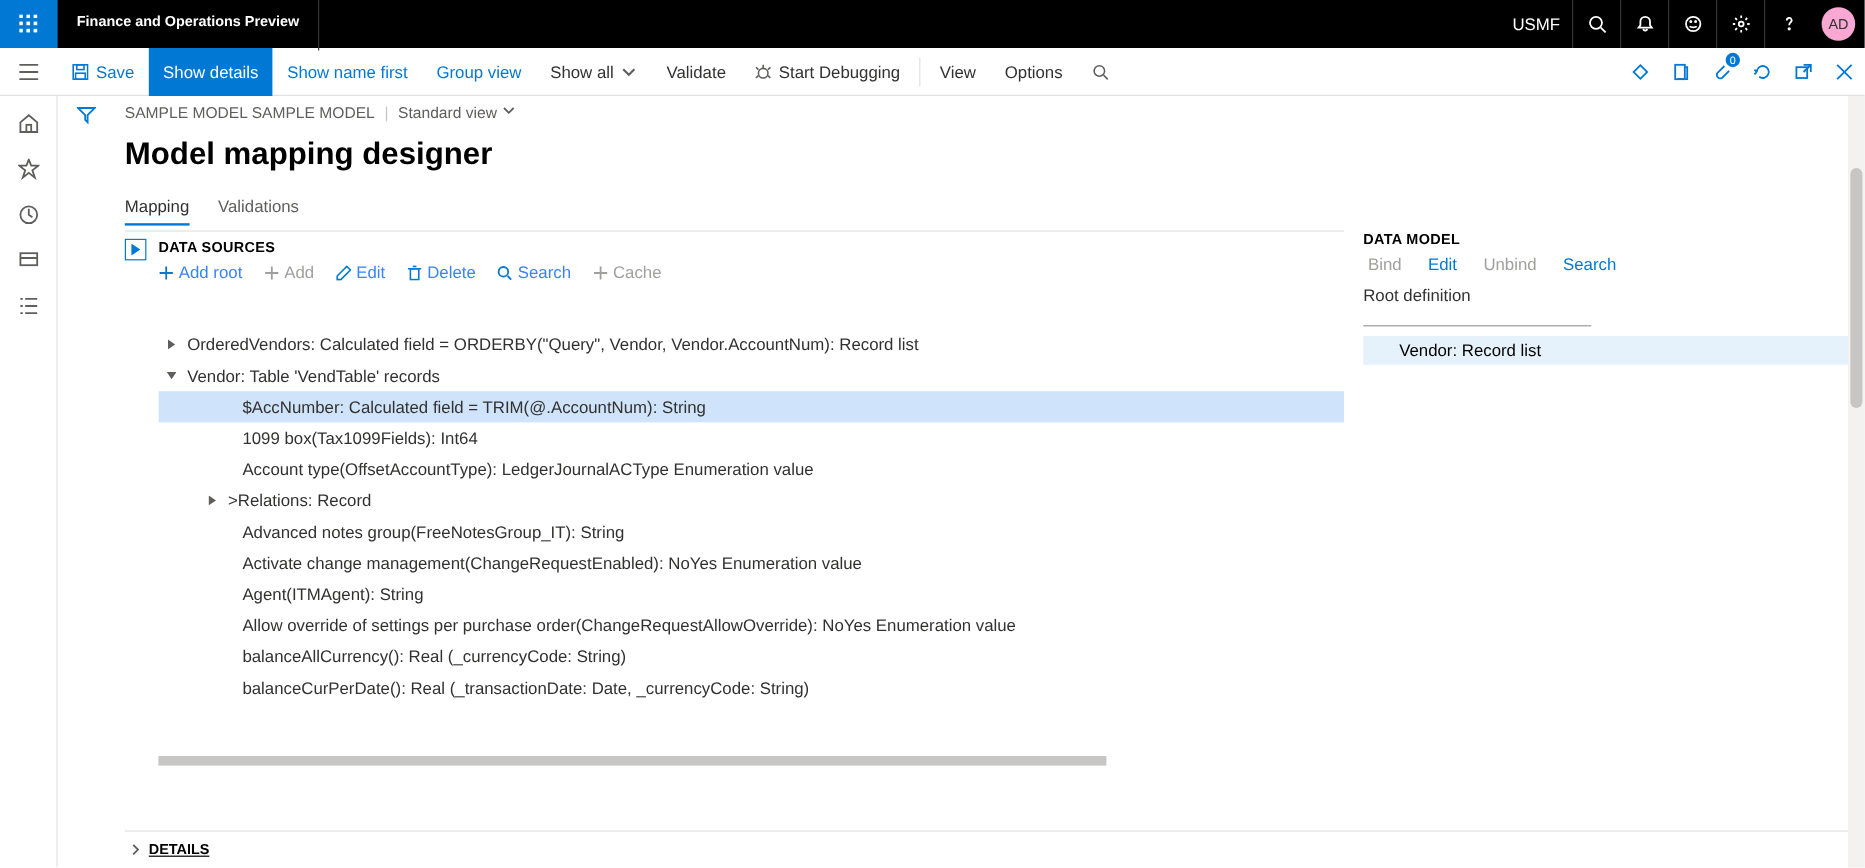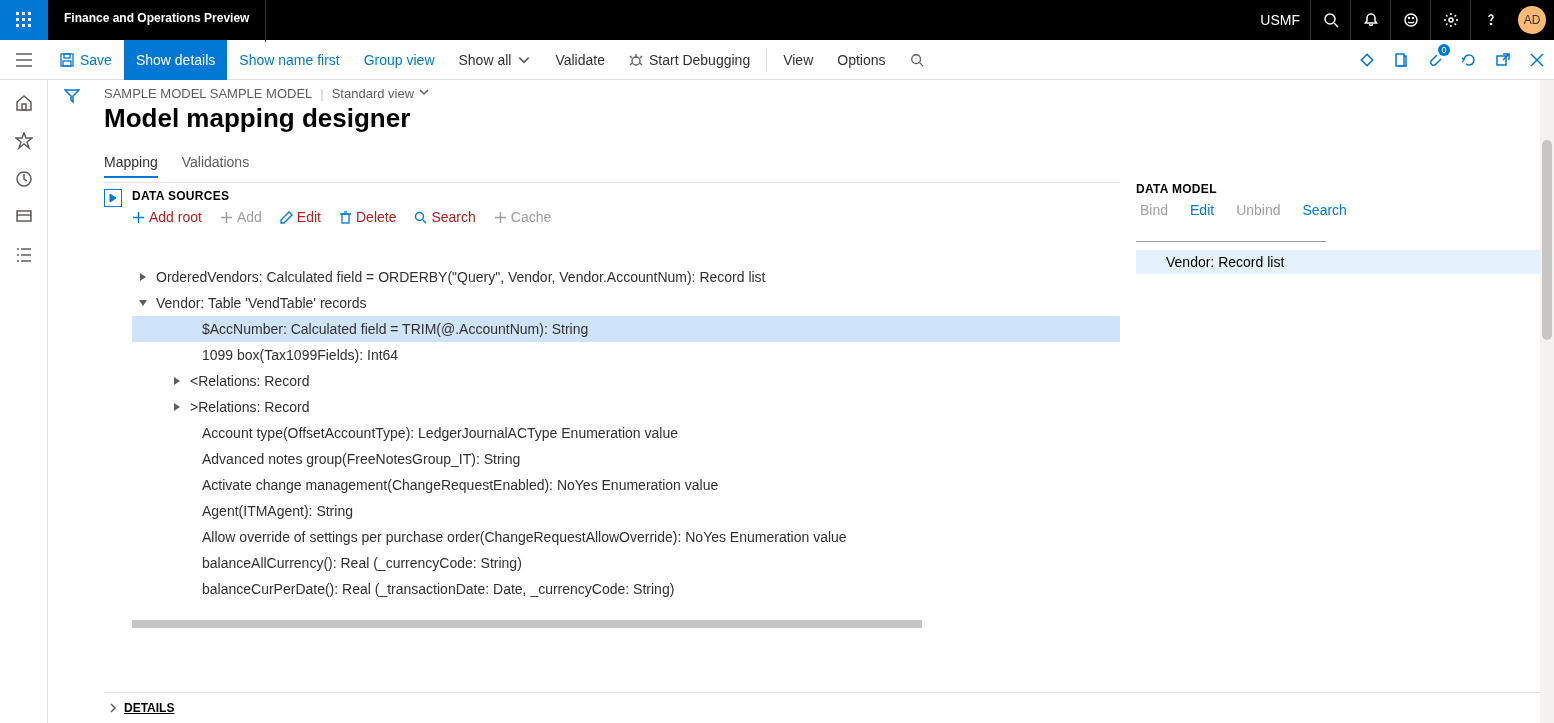--- a/index.html
+++ b/index.html
@@ -8,21 +8,21 @@
 
 .appbar { height: 40px; background: #000; color: #fff; display: flex; align-items: center; }
 .waffle { width: 48px; height: 40px; background: #0078d4; display: flex; align-items: center; justify-content: center; }
 .waffle svg { width: 16px; height: 16px; }
 .apptitle { padding: 0 16px; font-size: 12px; font-weight: 600; flex: 0 0 auto; height:44px; line-height:40px; border-right:1px solid #333;}
 .appbar .spacer { flex: 1; }
 .appbar .right { display: flex; align-items: center; height: 40px; }
 .entity { font-size: 14px; padding: 0 10px; }
 .topicon { width: 40px; height: 40px; display: flex; align-items: center; justify-content: center; color: #fff; border-left:1px solid #333;}
 .topicon svg { width: 16px; height: 16px; stroke: #fff; fill: none; stroke-width: 1.5; }
-.avatar { width: 28px; height: 28px; border-radius: 50%; background: #fdba74; color: #333; font-size: 12px; display: flex; align-items: center; justify-content: center; margin: 14px 8px; }
+.avatar { width: 28px; height: 28px; border-radius: 50%; background: #f9a8d4; color: #333; font-size: 12px; display: flex; align-items: center; justify-content: center; margin: 14px 8px; }
 
 
 .cmdbar { height: 40px; border-bottom: 1px solid #e1e1e1; display: flex; align-items: center; font-size: 14px; color: #323130; justify-content: space-between; }
 .ham { width: 48px; display: flex; align-items: center; justify-content: center; height: 40px;}
 .ham svg { width:16px; height:14px; stroke:#605e5c; stroke-width:1.5;}
 .cmd { padding: 0 12px; height: 40px; display: flex; align-items: center; gap: 6px; white-space: nowrap; }
 .cmd.link { color: #0078d4; }
 .cmd.active { background: #0078d4; color: #fff; }
 .cmd svg { width: 14px; height: 14px; }
 .vsep { width: 1px; height: 24px; background: #e1e1e1; margin: 0 4px; }
@@ -34,37 +34,37 @@
 
 
 .body { display: flex; height: calc(723px - 80px); }
 .leftrail { width: 48px; border-right: 1px solid #e1e1e1; display:flex; flex-direction:column; align-items:center; padding-top:4px;}
 .leftrail .ritem { width: 48px; height: 38px; display: flex; align-items: center; justify-content: center; color: #605e5c;}
 .leftrail .ritem svg{ width:18px; height:18px; stroke:#605e5c; fill:none; stroke-width:1.5;}
 .filtercol { width: 48px; display:flex; justify-content:center; padding-top:8px; color:#0078d4;}
 .filtercol svg{width:16px;height:16px;stroke:#0078d4;fill:none;stroke-width:1.5;}
 
 .main { flex: 1; padding: 6px 8px 0 8px; overflow:hidden; position:relative;}
-.crumb { font-size: 13px; color: #605e5c; display:flex; align-items:center; gap:8px; margin-bottom:2px;}
+.crumb { font-size: 13px; color: #605e5c; display:flex; align-items:center; gap:8px; margin-bottom:12px;}
 .crumb .sep{color:#c8c6c4;}
 .crumb .chev{display:inline-block;}
 .pagetitle { font-size: 26px; font-weight: 600; margin-bottom: 14px; }
 
 .tabs { display: flex; gap: 24px; border-bottom: 0; margin-bottom: 4px;}
 .tab { font-size: 14px; padding: 6px 0; color: #605e5c; }
 .tab.active { color: #323130; border-bottom: 2px solid #0078d4; font-weight:400;}
 
 .work { display:flex; gap:16px; height: 520px;}
 .dscol { flex: 1; border-top:1px solid #e1e1e1; position:relative;}
 .expandbtn { position:absolute; left:0; top:6px; width:18px; height:18px; border:1px solid #0078d4; display:flex; align-items:center; justify-content:center; color:#0078d4;}
 .expandbtn svg{width:10px;height:10px;stroke:#0078d4;fill:#0078d4;}
 .dsinner{ margin-left:28px; padding-top:6px;}
 .sectitle { font-size:12px; font-weight:700; letter-spacing:.3px; margin-bottom:6px; text-transform:uppercase;}
 .dsactions { display:flex; gap:18px; font-size:14px; margin-bottom:8px; align-items:center;}
-.dsactions .a{ color:#b91c1c; display:flex; align-items:center; gap:4px;}
+.dsactions .a{ color:#3b82f6; display:flex; align-items:center; gap:4px;}
 .dsactions .a.disabled{ color:#a19f9d;}
 .dsactions svg{width:13px;height:13px;}
 
 .tree { font-size:14px; line-height:26px; color:#323130; position:relative;}
 .treebox { height: 350px; overflow:hidden; position:relative;margin-top:39px;}
 .node { display:flex; align-items:center; gap:6px; white-space:nowrap;}
 .tw { display:inline-flex; width:14px; justify-content:center; color:#605e5c;}
 .tw svg{width:8px;height:8px;}
 .lvl0{padding-left:4px;}
 .lvl1{padding-left:30px;}
@@ -363,42 +363,33 @@
                 <div class="node selrow lvl1">
                   <span class="tw"></span>
                   <span class="tw"></span>
                   <span>$AccNumber: Calculated field = TRIM(@.AccountNum): String</span>
                 </div>
                 <div class="node lvl1">
                   <span class="tw"></span>
                   <span class="tw"></span>
                   <span>1099 box(Tax1099Fields): Int64</span>
                 </div>
-                <div class="node lvl0" style="padding-left: 18px;">
-                  <span class="tw"></span>
-                  <span class="tw">
-                    <svg viewBox="0 0 8 8" fill="#605e5c">
-                      <polygon points="1,0 7,4 1,8"></polygon>
-                    </svg>
-                  </span>
-                  <span>&lt;Relations: Record</span>
+                <div class="node lvl1">
+                  <span class="tw"></span>
+                  <span class="tw"></span>
+                  <span>Account type(OffsetAccountType): LedgerJournalACType Enumeration value</span>
                 </div>
                 <div class="node lvl0" style="padding-left: 18px;">
                   <span class="tw"></span>
                   <span class="tw">
                     <svg viewBox="0 0 8 8" fill="#605e5c">
                       <polygon points="1,0 7,4 1,8"></polygon>
                     </svg>
                   </span>
                   <span>&gt;Relations: Record</span>
-                </div>
-                <div class="node lvl1">
-                  <span class="tw"></span>
-                  <span class="tw"></span>
-                  <span>Account type(OffsetAccountType): LedgerJournalACType Enumeration value</span>
                 </div>
                 <div class="node lvl1">
                   <span class="tw"></span>
                   <span class="tw"></span>
                   <span>Advanced notes group(FreeNotesGroup_IT): String</span>
                 </div>
                 <div class="node lvl1">
                   <span class="tw"></span>
                   <span class="tw"></span>
                   <span>Activate change management(ChangeRequestEnabled): NoYes Enumeration value</span>
@@ -455,20 +446,21 @@
               <span>Unbind</span>
             </span>
           <span class="a en">
               <svg viewBox="0 0 13 13" fill="none" stroke="#0078d4" stroke-width="1.5">
                 <circle cx="5.5" cy="5.5" r="4"></circle>
                 <line x1="9" y1="9" x2="12" y2="12"></line>
               </svg>
               <span>Search</span>
             </span>
         </div>
+        <div class="rootdef">Root definition</div>
         <div class="underline"></div>
         <div class="dmrow">Vendor: Record list</div>
       </div>
     </div>
 
     <div class="detailsbar">
       <svg viewBox="0 0 10 10" fill="none" stroke="#605e5c" stroke-width="1.5">
           <polyline points="3,1 7,5 3,9"></polyline>
         </svg>
       <span>DETAILS</span>

